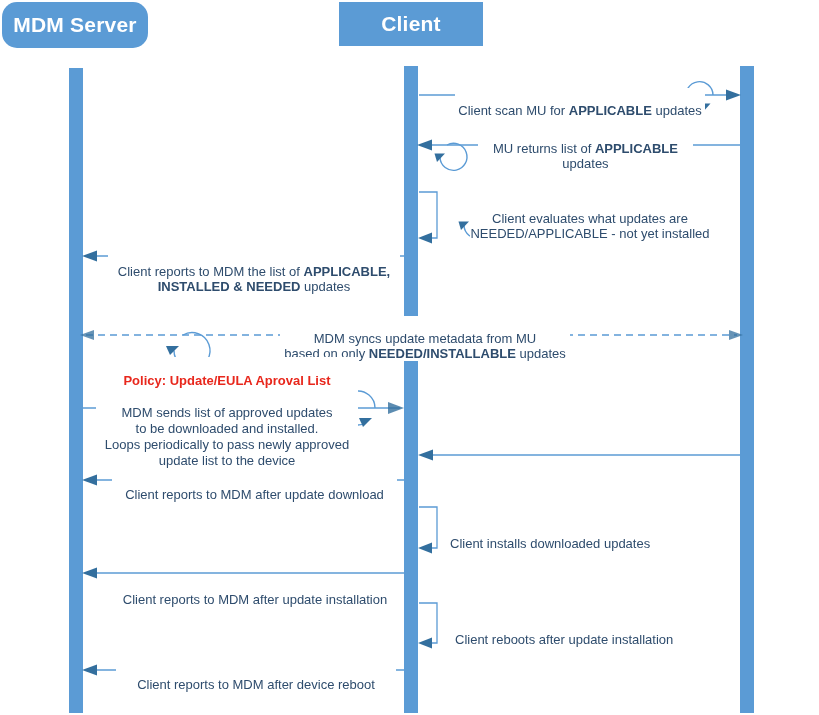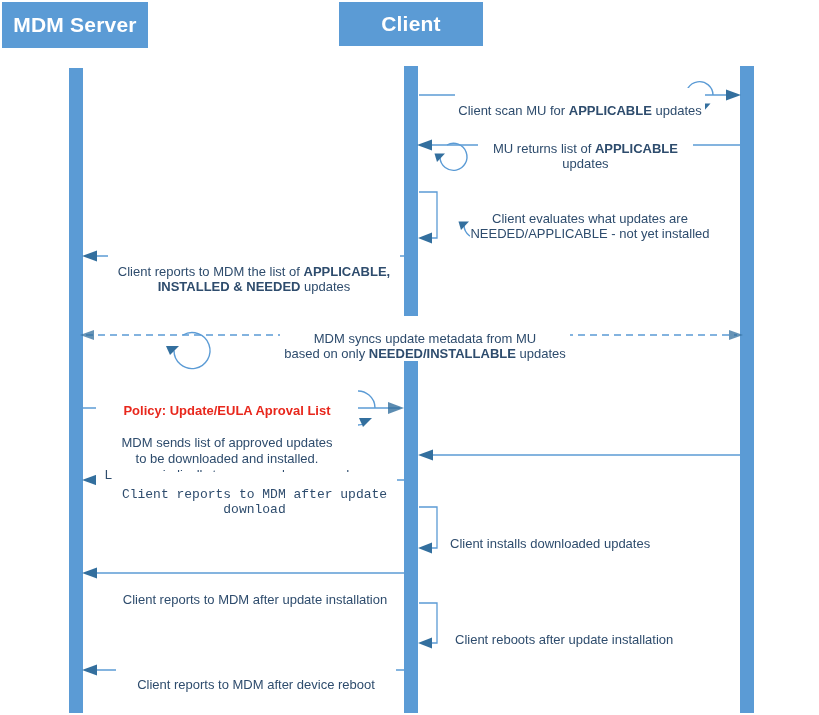--- a/index.html
+++ b/index.html
@@ -23,21 +23,21 @@
   .lnd{stroke:#5b9bd5;stroke-width:1.4px;fill:none;stroke-dasharray:7 5;}
   .act{stroke:#5b9bd5;stroke-width:1.3px;fill:none;}
   .loop{stroke:#5b9bd5;stroke-width:1.4px;fill:none;}
   .ah{fill:#336f9e;}
 </style>
 </head>
 <body>
 
 <div id="canvas">
 
-  <div class="hdr" style="left:2px;top:2px;width:146px;height:46px;">
+  <div class="hdr" style="left:2px;top:2px;width:146px;height:46px;border-radius:15px;">
     <span>MDM Server</span>
   </div>
   <div class="hdr" style="left:339px;top:2px;width:144px;height:44px;">
     <span>Client</span>
   </div>
 
   <div class="lifeline" style="left:69px;top:68px;height:645px;"></div>
   <div class="lifeline" style="left:404px;top:66px;height:647px;"></div>
   <div class="lifeline" style="left:740px;top:66px;height:647px;"></div>
 
@@ -129,27 +129,27 @@
   </div>
 
   <div class="msg" style="left:470px;top:196px;width:240px;background:#fff;">
     <span>Client evaluates what updates are<br>NEEDED/APPLICABLE - not yet installed</span>
   </div>
 
   <div class="msg" style="left:280px;top:316px;width:290px;background:#fff;">
     <span>MDM syncs update metadata from MU<br>based on only <b>NEEDED/INSTALLABLE</b> updates</span>
   </div>
 
-  <div class="msg" style="left:96px;top:387px;width:262px;background:#fff;line-height:16px;">
+  <div class="msg" style="left:96px;top:357px;width:262px;background:#fff;line-height:16px;">
     <span class="policy">Policy: Update/EULA Aproval List</span><br>
     <span>MDM sends list of approved updates<br>to be downloaded and installed.<br>Loops periodically to pass newly approved<br>update list to the device</span>
   </div>
 
 
-  <div class="msg" style="left:112px;top:472px;width:285px;background:#fff;font-family:Liberation Mono, monospace;">
+  <div class="msg" style="left:112px;top:472px;width:285px;background:#fff;">
     <span>Client reports to MDM after update download</span>
   </div>
 
   <div class="msg" style="left:450px;top:521px;width:250px;text-align:left;background:#fff;">
     <span>Client installs downloaded updates</span>
   </div>
 
   <div class="msg" style="left:110px;top:577px;width:290px;background:#fff;">
     <span>Client reports to MDM after update installation</span>
   </div>

